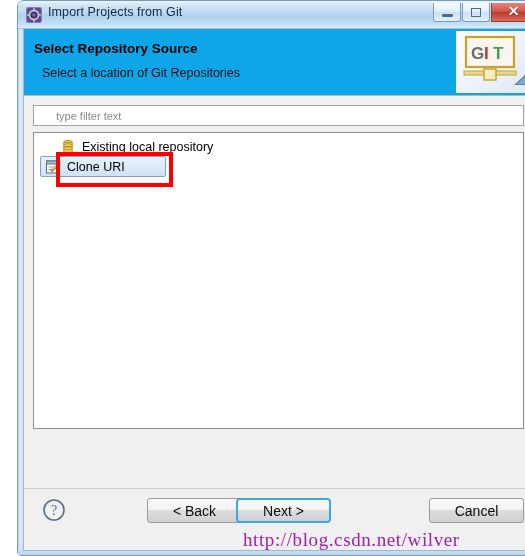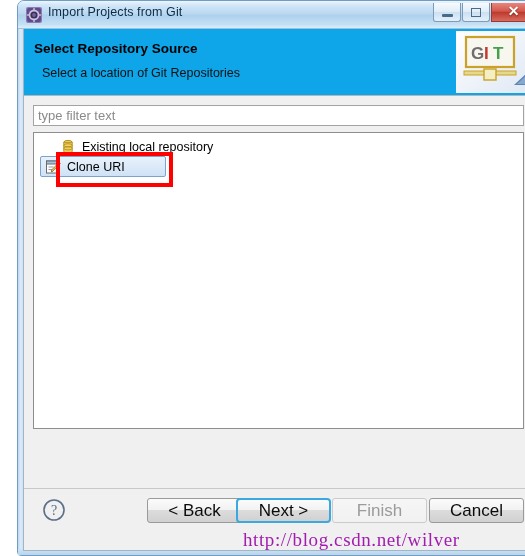--- a/index.html
+++ b/index.html
@@ -167,22 +167,22 @@
     left: 9px; top: 9px;
     width: 491px;
     height: 21px;
     box-sizing: border-box;
     background: #ffffff;
     border: 1px solid #a3a3a3;
     display: flex;
     align-items: center;
   }
   .filter-text {
-    margin-left: 4px;
-    font-size: 13px;
+    margin-left: 22px;
+    font-size: 11px;
     color: #8a8a8a;
   }
   .list-box {
     position: absolute;
     left: 9px; top: 36px;
     width: 491px;
     height: 297px;
     box-sizing: border-box;
     background: #ffffff;
     border: 1px solid #8e8e8e;
@@ -242,21 +242,21 @@
     position: absolute;
     left: 18px; top: 9px;
     width: 24px; height: 24px;
   }
   .btn {
     position: absolute;
     top: 9px;
     width: 95px;
     height: 25px;
     box-sizing: border-box;
-    font-size: 17px;
+    font-size: 14px;
     color: #0b0b0b;
     border: 1px solid #9a9a9a;
     border-radius: 3px;
     background: linear-gradient(180deg,#fbfbfb 0%, #f2f2f2 46%, #dcdcdc 50%, #d1d1d1 100%);
     display: flex;
     align-items: center;
     justify-content: center;
     cursor: default;
   }
   .btn.back   { left: 123px; }
@@ -402,23 +402,20 @@
           <text x="12" y="17" text-anchor="middle" font-family="'Liberation Serif',serif" font-size="14" fill="#5b6f88">?</text>
         </svg>
       </span>
 
       <div class="btn back">
         <span>&lt; Back</span>
       </div>
       <div class="btn next">
         <span>Next &gt;</span>
       </div>
-      <div class="btn finish">
-        <span>Finish</span>
-      </div>
       <div class="btn cancel">
         <span>Cancel</span>
       </div>
     </div>
 
   </div>
 </div>
 
 <div class="watermark">http://blog.csdn.net/wilver</div>
 

